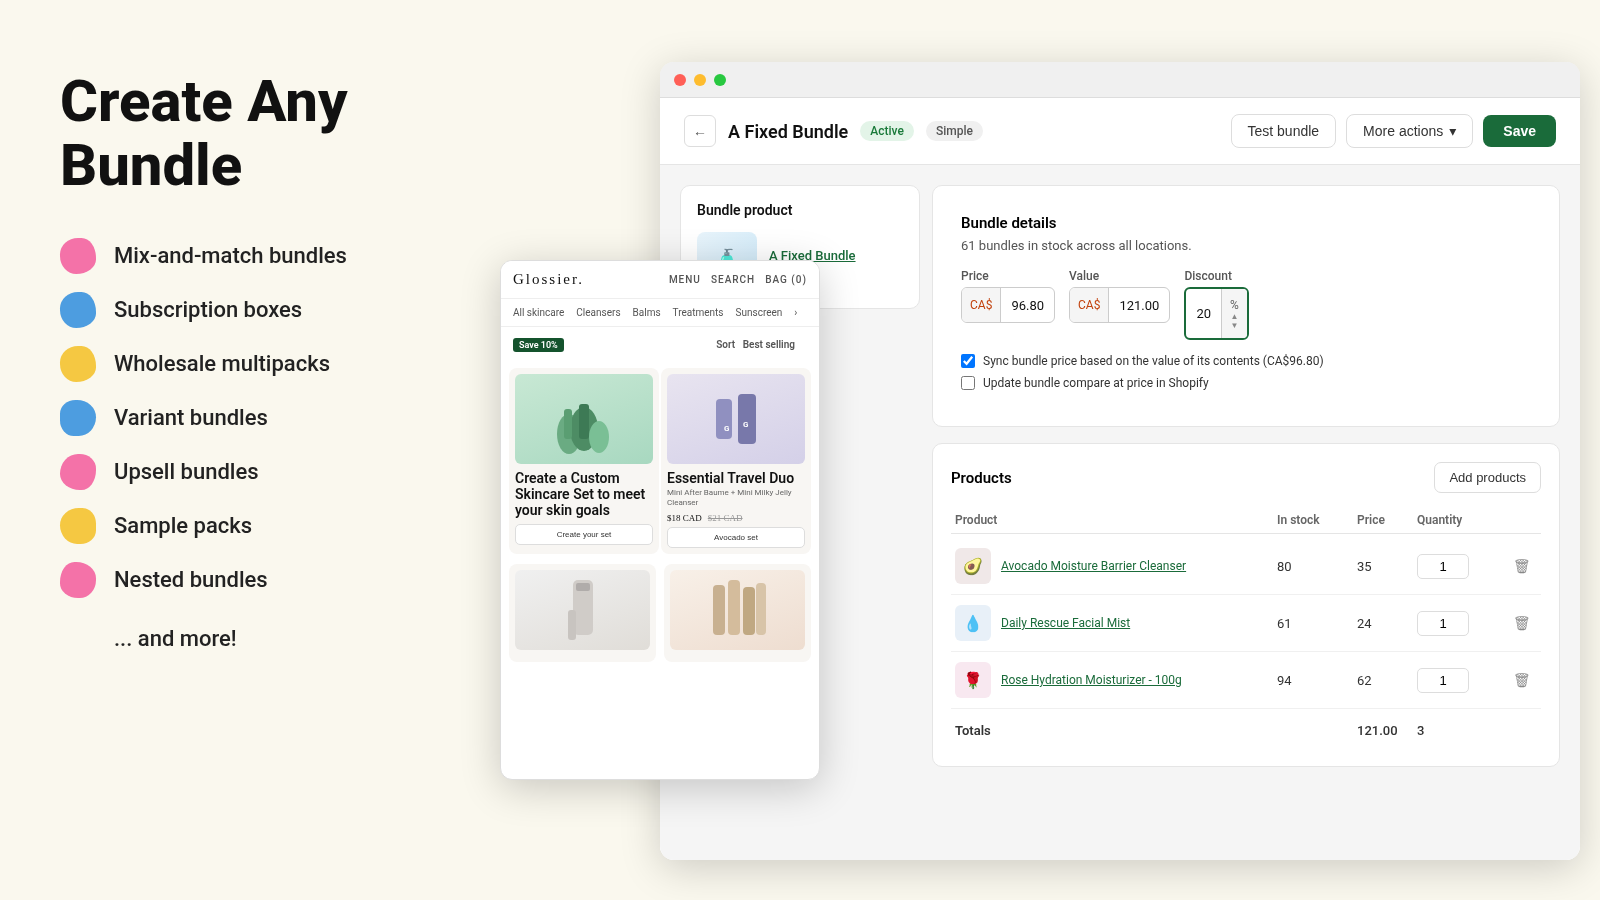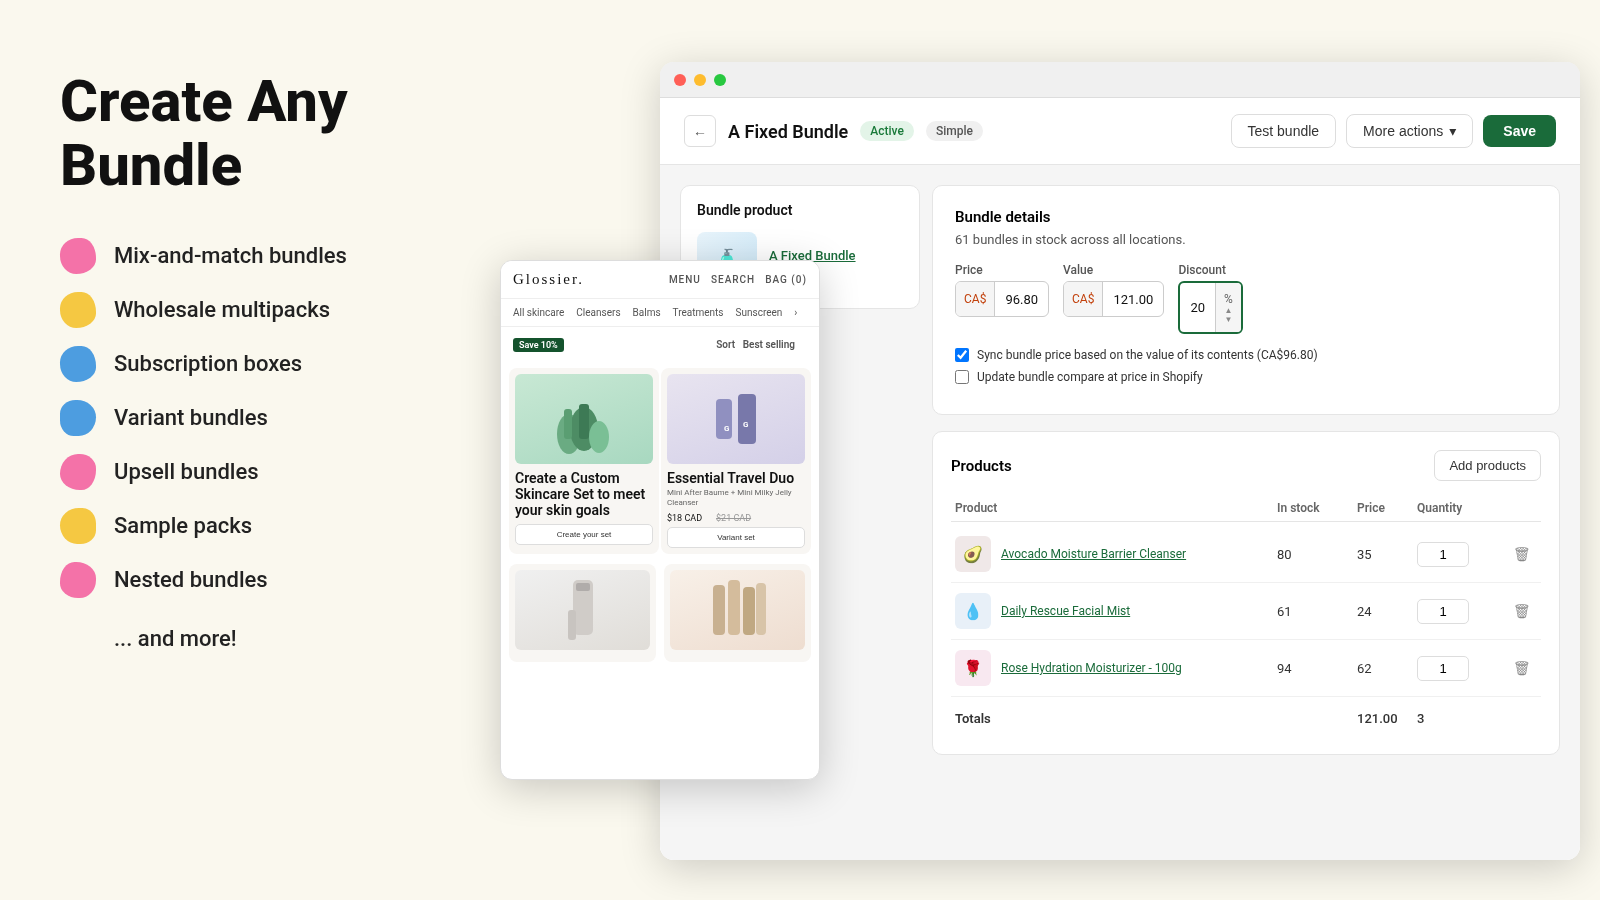--- a/index.html
+++ b/index.html
@@ -239,21 +239,21 @@
       flex-direction: column;
       gap: 16px;
       overflow-y: auto;
     }
 
     
     .bundle-details-card {
       background: #fff;
       border-radius: 10px;
       border: 1px solid #e5e5e5;
-      padding: 22px;
+      padding: 28px;
     }
     .bd-title {
       font-size: 15px;
       font-weight: 600;
       margin-bottom: 6px;
     }
     .bd-stock {
       font-size: 13px;
       color: #555;
       margin-bottom: 16px;
@@ -610,26 +610,26 @@
 <body>
 
 <div class="left-panel">
   <h1 class="hero-title">Create Any Bundle</h1>
   <ul class="feature-list">
     <li class="feature-item">
       <div class="blob blob-pink"></div>
       <span>Mix-and-match bundles</span>
     </li>
     <li class="feature-item">
+      <div class="blob blob-blue"></div>
+      <span>Subscription boxes</span>
+    </li>
+    <li class="feature-item">
       <div class="blob blob-yellow"></div>
       <span>Wholesale multipacks</span>
-    </li>
-    <li class="feature-item">
-      <div class="blob blob-blue"></div>
-      <span>Subscription boxes</span>
     </li>
     <li class="feature-item">
       <div class="blob blob-blue2"></div>
       <span>Variant bundles</span>
     </li>
     <li class="feature-item">
       <div class="blob blob-pink2"></div>
       <span>Upsell bundles</span>
     </li>
     <li class="feature-item">
@@ -838,25 +838,25 @@
         <div class="product-card-img-2">
           <svg width="60" height="80" viewBox="0 0 60 80" fill="none" xmlns="http://www.w3.org/2000/svg">
             <rect x="10" y="20" width="16" height="40" rx="4" fill="#9090c0"></rect>
             <rect x="32" y="15" width="18" height="50" rx="4" fill="#7878aa"></rect>
             <text x="18" y="52" fill="white" font-size="8" font-weight="bold">G</text>
             <text x="37" y="48" fill="white" font-size="8" font-weight="bold">G</text>
           </svg>
         </div>
         <div class="product-card-name">Essential Travel Duo</div>
         <div class="product-card-desc">Mini After Baume + Mini Milky Jelly Cleanser</div>
-        <div style="display:flex; gap:14px; align-items:center;">
+        <div style="display:flex; gap:6px; align-items:center;font-family:Liberation Serif, serif;">
           <span class="product-card-price">$18 CAD</span>
           <span class="product-card-price product-card-price-strike">$21 CAD</span>
         </div>
-        <button class="card-btn">Variant set</button>
+        <button class="card-btn">Avocado set</button>
       </div>
     </div>
 
     <div class="bottom-row">
       <div class="product-card-item">
         <div class="product-card-img-3">
           <svg width="50" height="70" viewBox="0 0 50 70" fill="none">
             <rect x="15" y="5" width="20" height="55" rx="5" fill="#d0ccc8"></rect>
             <rect x="18" y="8" width="14" height="8" rx="2" fill="#b0acaa"></rect>
             <rect x="10" y="35" width="8" height="30" rx="3" fill="#c8c4c0"></rect>

